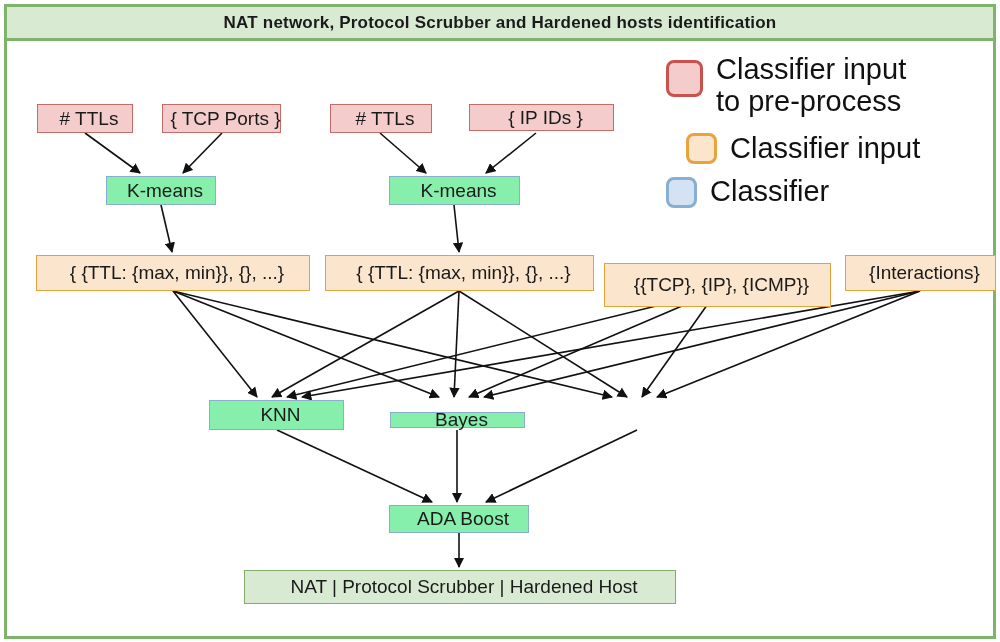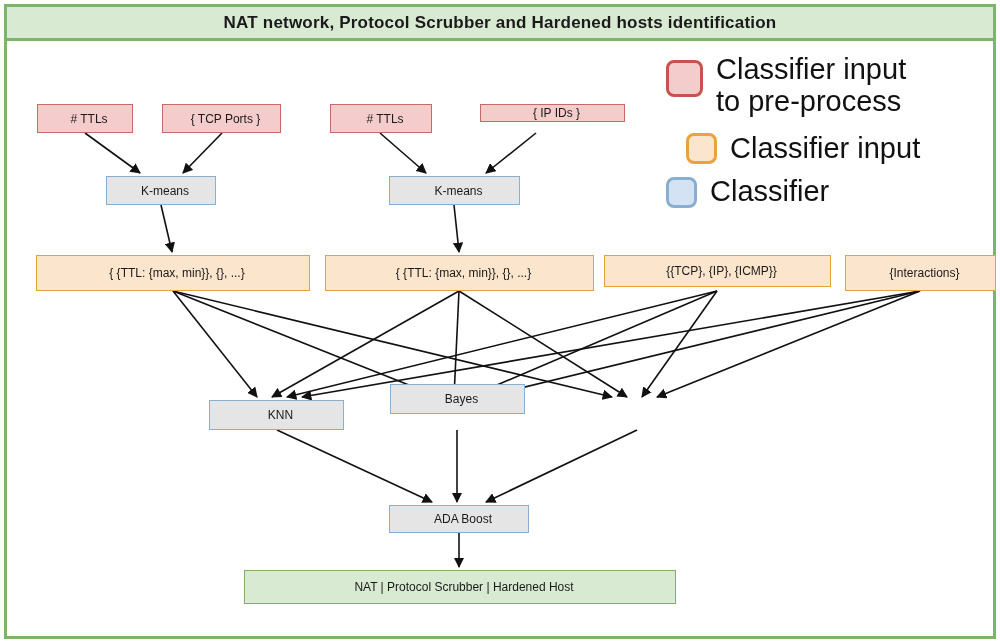--- a/index.html
+++ b/index.html
@@ -36,42 +36,42 @@
     position: absolute;
     left: 0; top: 0;
     pointer-events: none;
   }
   .node {
     position: absolute;
     box-sizing: border-box;
     display: flex;
     align-items: center;
     justify-content: center;
-    font-size: 12px;
+    font-size: 19px;
     white-space: nowrap;
     background: #fff;
     padding-left: 8px;
   }
   .pink   { background: #f4cccc; border: 1.6px solid #c66a66; }
-  .blue   { background: #e5e5e5; border: 1.6px solid #88aed0; }
+  .blue   { background: #86efac; border: 1.6px solid #88aed0; }
   .orange { background: #fbe5cd; border: 1.6px solid #e3a23c; }
   .green  { background: #d9ead3; border: 1.6px solid #84ad6a; }
 
   #n-ttls1   { left: 37px;  top: 104px; width: 96px;  height: 29px; }
   #n-tcp     { left: 162px; top: 104px; width: 119px; height: 29px; }
   #n-ttls2   { left: 330px; top: 104px; width: 102px; height: 29px; }
-  #n-ipids   { left: 480px; top: 104px; width: 145px; height: 18px; text-align: center; }
+  #n-ipids   { left: 469px; top: 104px; width: 145px; height: 27px; text-align: center; }
   #n-kmeans1 { left: 106px; top: 176px; width: 110px; height: 29px; }
   #n-kmeans2 { left: 389px; top: 176px; width: 131px; height: 29px; }
   #n-set1    { left: 36px;  top: 255px; width: 274px; height: 36px; }
   #n-set2    { left: 325px; top: 255px; width: 269px; height: 36px; }
-  #n-set3    { left: 604px; top: 255px; width: 227px; height: 32px; }
+  #n-set3    { left: 604px; top: 263px; width: 227px; height: 44px; }
   #n-set4    { left: 845px; top: 255px; width: 151px; height: 36px; }
   #n-knn     { left: 209px; top: 400px; width: 135px; height: 30px; }
-  #n-bayes   { left: 390px; top: 384px; width: 135px; height: 30px; }
+  #n-bayes   { left: 390px; top: 412px; width: 135px; height: 16px; }
   #n-svm     { left: 569px; top: 400px; width: 136px; height: 30px; }
   #n-ada     { left: 389px; top: 505px; width: 140px; height: 28px; }
   #n-output  { left: 244px; top: 570px; width: 432px; height: 34px; }
 
   .legend-item {
     position: absolute;
     display: flex;
     gap: 13px;
   }
   .legend-swatch {

